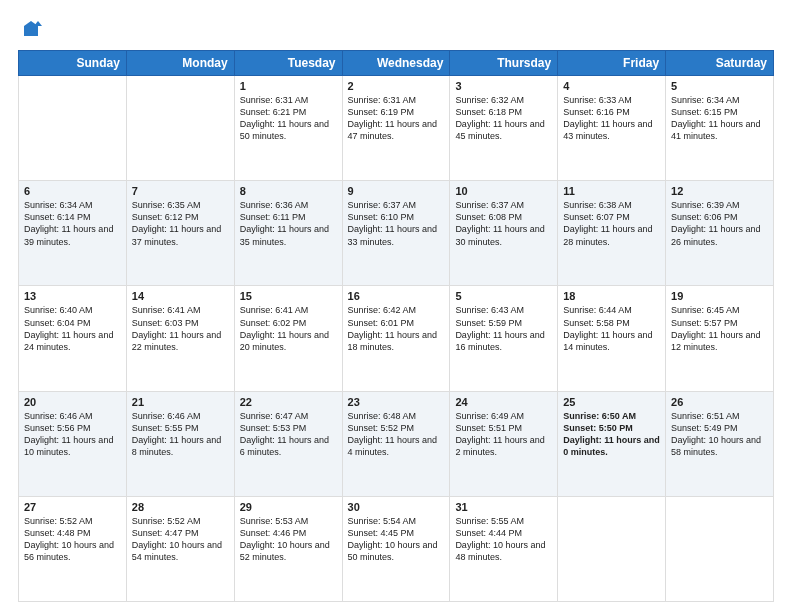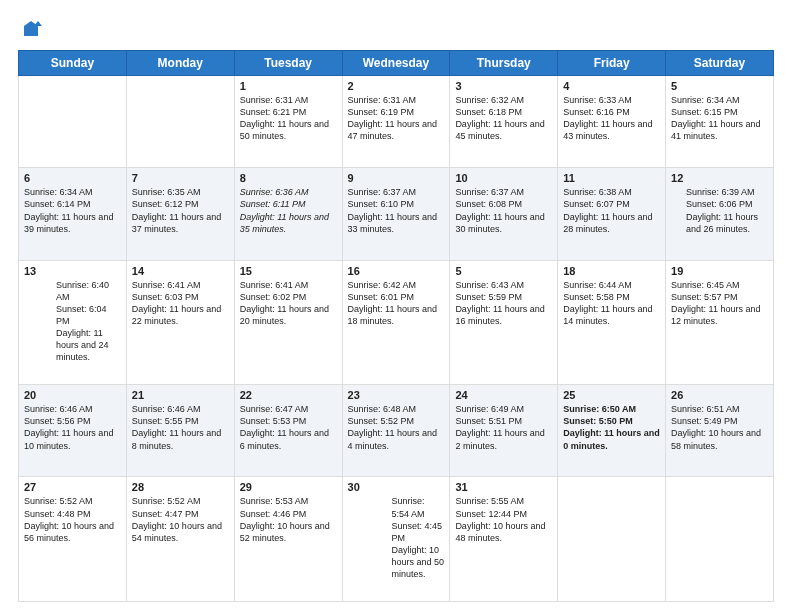--- a/index.html
+++ b/index.html
@@ -62,21 +62,21 @@
     .calendar {
       flex: 1;
       border: 1px solid #ccc;
       border-collapse: collapse;
       width: 100%;
       table-layout: fixed;
     }
     .calendar th {
       background-color: #2979c7;
       color: #fff;
-      text-align: center;
+      text-align: right;
       padding: 5px 6px;
       font-size: 12px;
       font-weight: bold;
       border: 1px solid #2060aa;
     }
     .calendar td {
       vertical-align: top;
       padding: 4px 5px;
       font-size: 9.5px;
       color: #222;
@@ -181,21 +181,21 @@
 Daylight: 11 hours and 39 minutes.</div>
           </td>
           <td>
             <span class="day-num">7</span>
             <div class="cell-info" style="white-space: pre-line;">Sunrise: 6:35 AM
 Sunset: 6:12 PM
 Daylight: 11 hours and 37 minutes.</div>
           </td>
           <td>
             <span class="day-num">8</span>
-            <div class="cell-info" style="white-space: pre-line; font-style: italic;">Sunrise: 6:36 AM
+            <div class="cell-info" style="white-space: pre-line;">Sunrise: 6:36 AM
 Sunset: 6:11 PM
 Daylight: 11 hours and 35 minutes.</div>
           </td>
           <td>
             <span class="day-num">9</span>
             <div class="cell-info" style="white-space: pre-line;">Sunrise: 6:37 AM
 Sunset: 6:10 PM
 Daylight: 11 hours and 33 minutes.</div>
           </td>
           <td>
@@ -205,29 +205,29 @@
 Daylight: 11 hours and 30 minutes.</div>
           </td>
           <td>
             <span class="day-num">11</span>
             <div class="cell-info" style="white-space: pre-line;">Sunrise: 6:38 AM
 Sunset: 6:07 PM
 Daylight: 11 hours and 28 minutes.</div>
           </td>
           <td>
             <span class="day-num">12</span>
-            <div class="cell-info" style="white-space: pre-line; margin-left: 15px;">Sunrise: 6:39 AM
+            <div class="cell-info" style="white-space: pre-line;">Sunrise: 6:39 AM
 Sunset: 6:06 PM
 Daylight: 11 hours and 26 minutes.</div>
           </td>
         </tr>
         <tr class="row-white">
           <td>
             <span class="day-num">13</span>
-            <div class="cell-info" style="white-space: pre-line; margin-left: 32px;">Sunrise: 6:40 AM
+            <div class="cell-info" style="white-space: pre-line;">Sunrise: 6:40 AM
 Sunset: 6:04 PM
 Daylight: 11 hours and 24 minutes.</div>
           </td>
           <td>
             <span class="day-num">14</span>
             <div class="cell-info" style="white-space: pre-line;">Sunrise: 6:41 AM
 Sunset: 6:03 PM
 Daylight: 11 hours and 22 minutes.</div>
           </td>
           <td>
@@ -319,28 +319,28 @@
 Daylight: 10 hours and 54 minutes.</div>
           </td>
           <td>
             <span class="day-num">29</span>
             <div class="cell-info" style="white-space: pre-line;">Sunrise: 5:53 AM
 Sunset: 4:46 PM
 Daylight: 10 hours and 52 minutes.</div>
           </td>
           <td>
             <span class="day-num">30</span>
-            <div class="cell-info" style="white-space: pre-line; margin-left: 44px;">Sunrise: 5:54 AM
+            <div class="cell-info" style="white-space: pre-line;">Sunrise: 5:54 AM
 Sunset: 4:45 PM
 Daylight: 10 hours and 50 minutes.</div>
           </td>
           <td>
             <span class="day-num">31</span>
             <div class="cell-info" style="white-space: pre-line;">Sunrise: 5:55 AM
-Sunset: 12:44 PM
+Sunset: 4:44 PM
 Daylight: 10 hours and 48 minutes.</div>
           </td>
           <td class="empty-cell"></td>
           <td class="empty-cell"></td>
         </tr>
       </tbody>
   </table>
 </div>
 
 </body></html>

